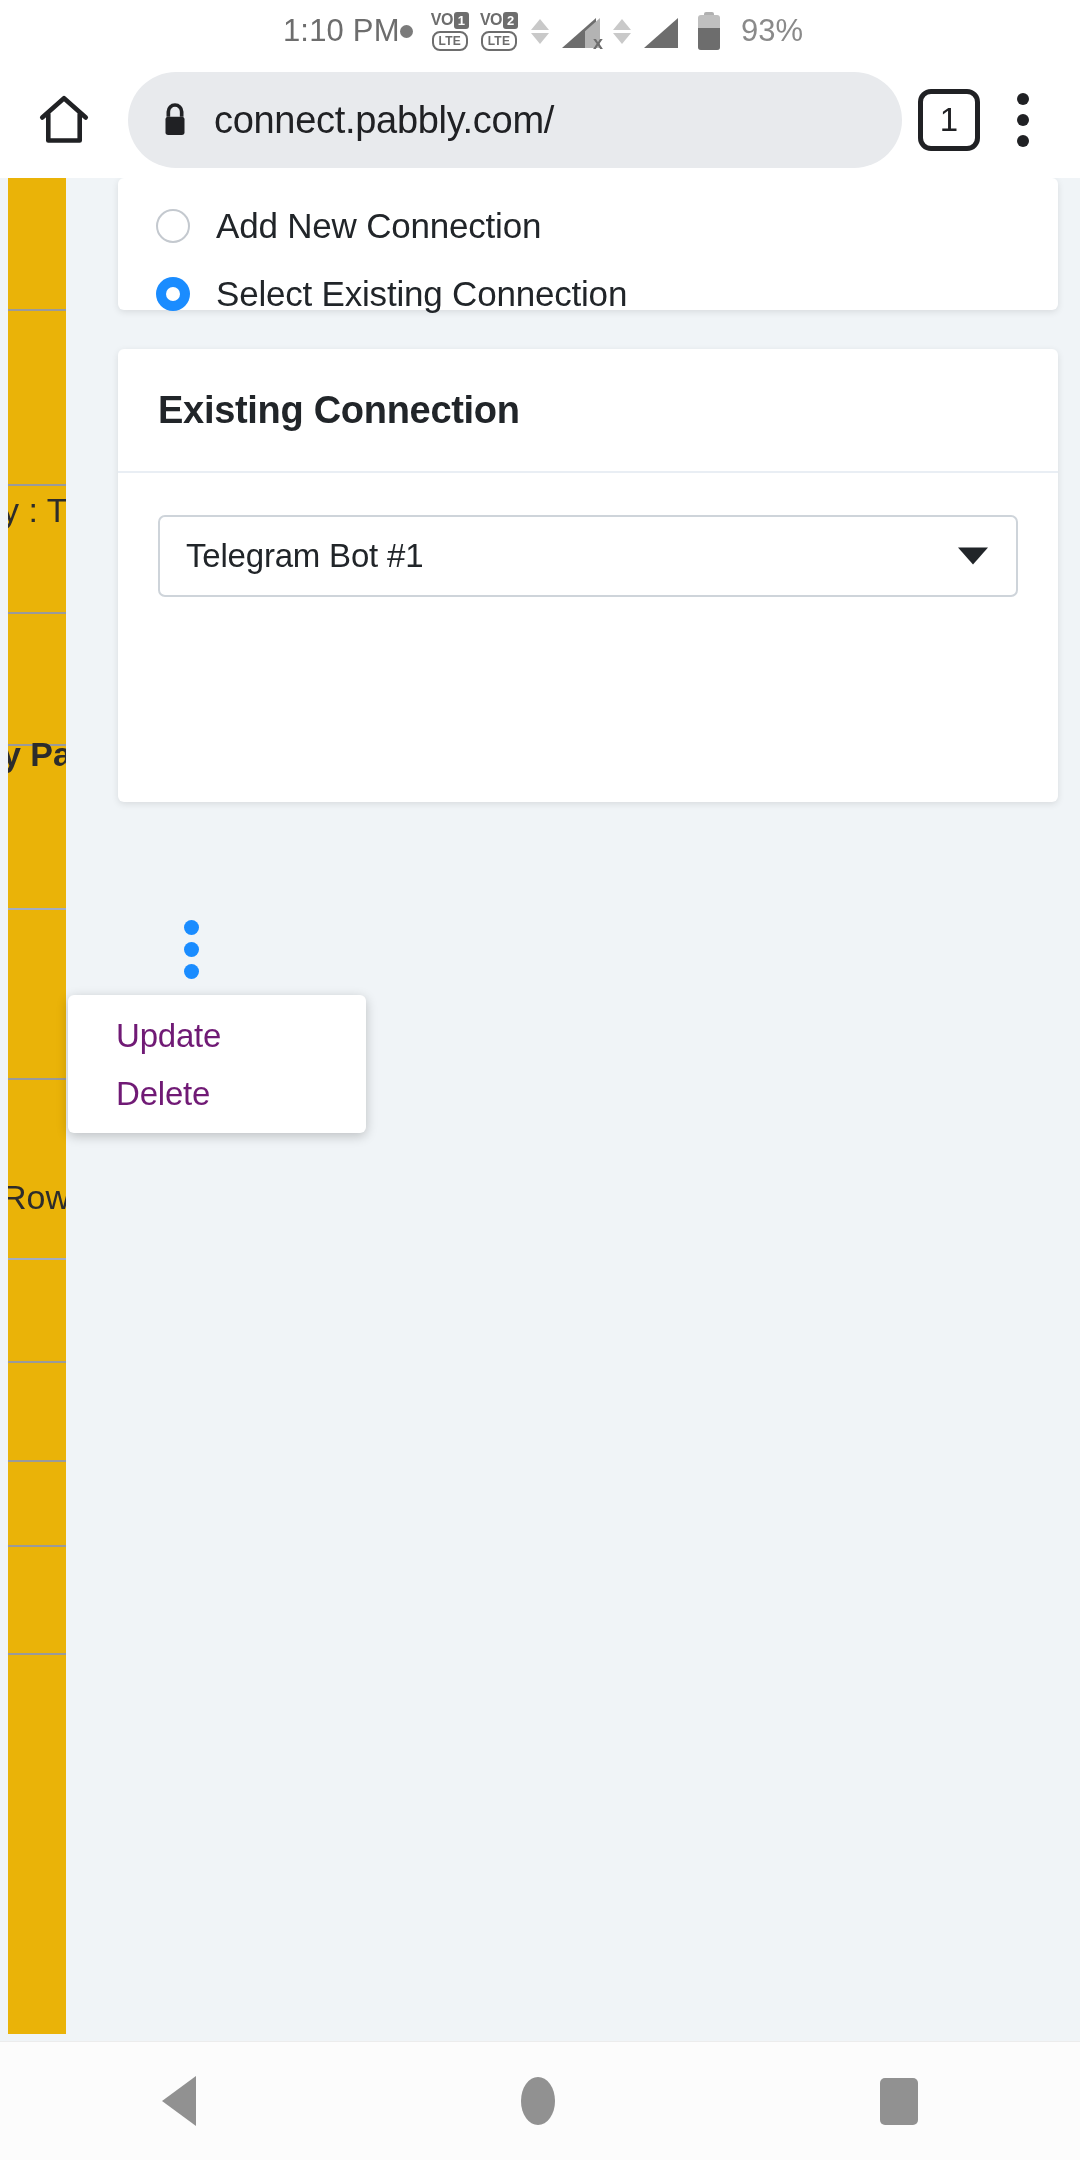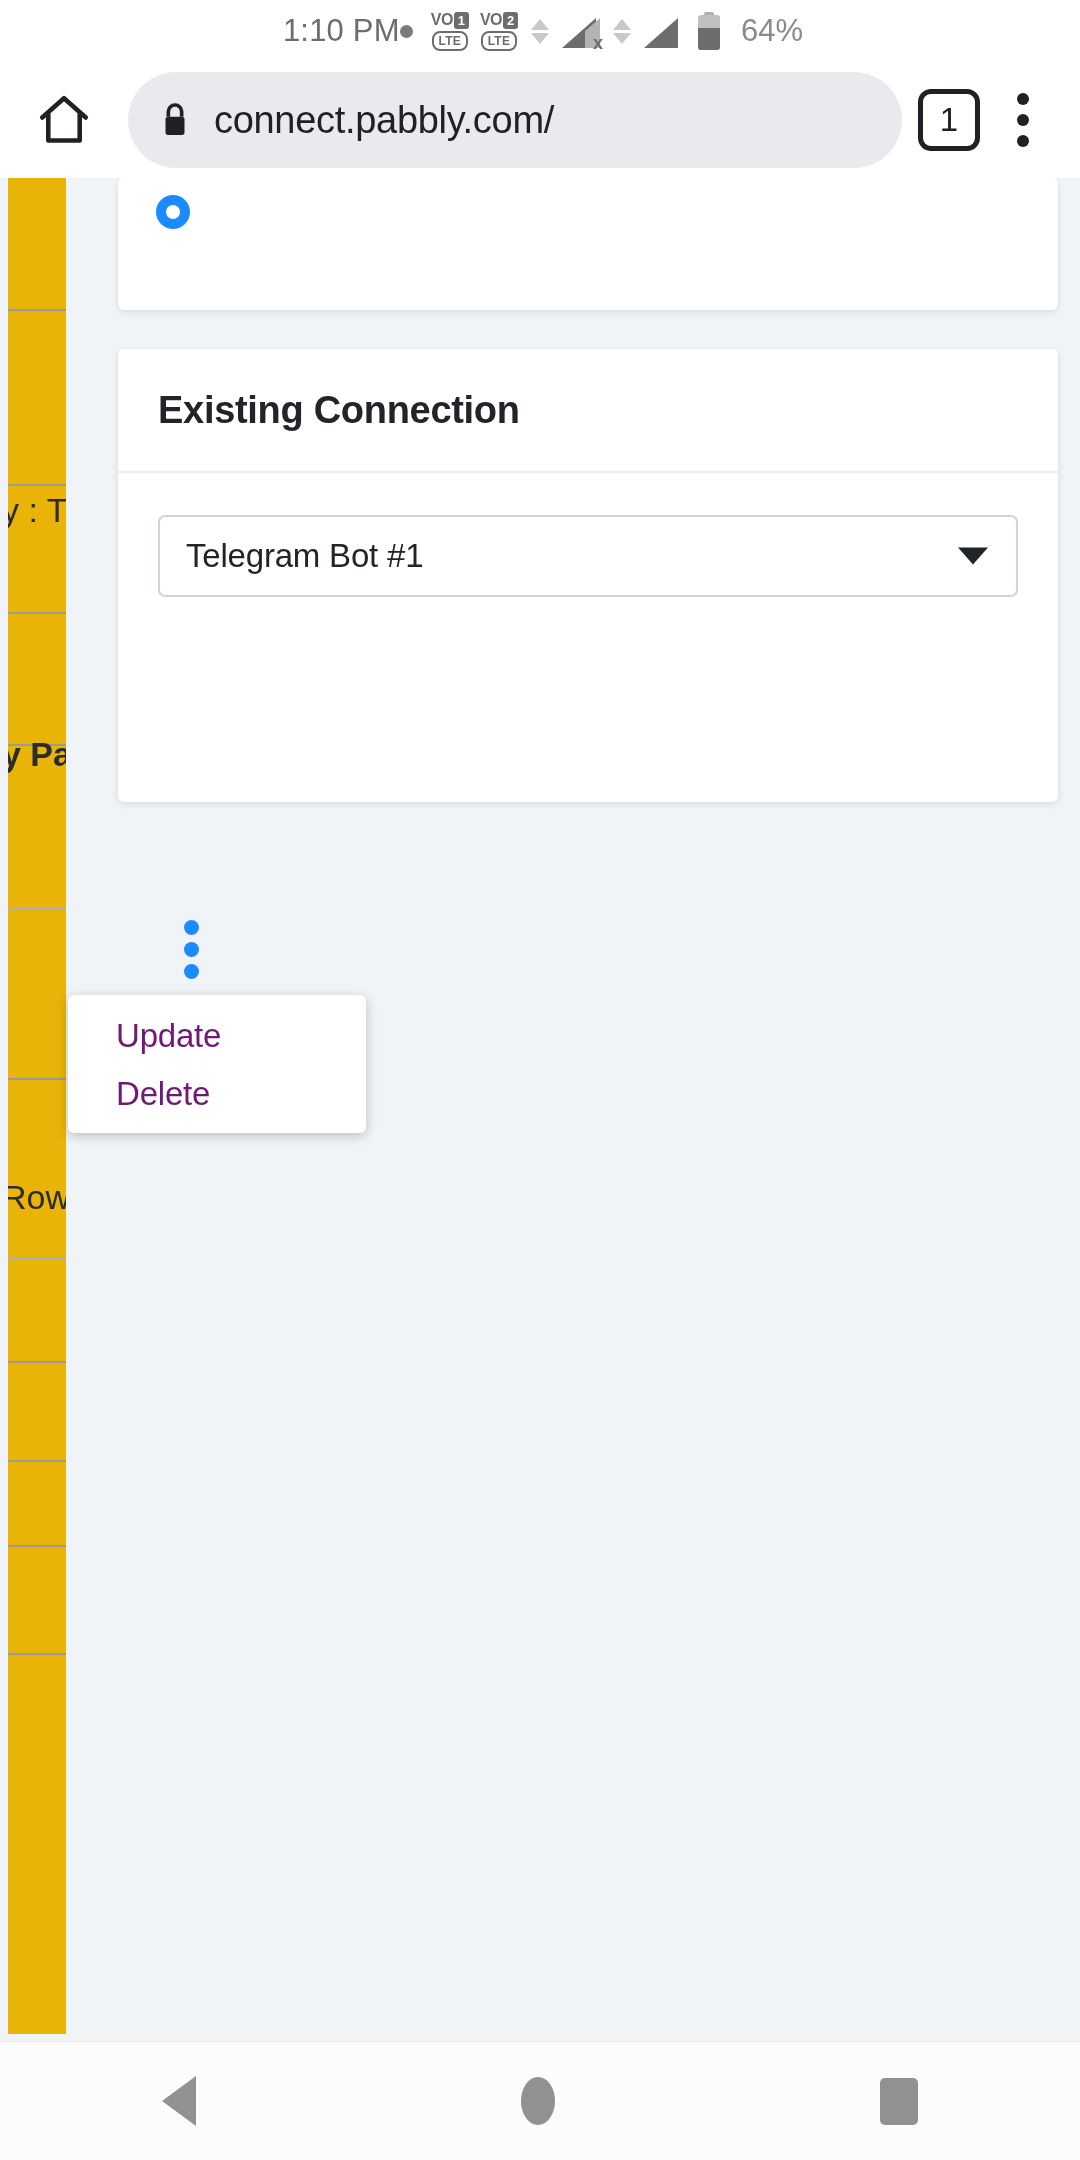--- a/index.html
+++ b/index.html
@@ -479,21 +479,21 @@
       <div class="sig-wrap">
         <div class="sig-tri"></div>
       </div>
 
       <div class="battery">
         <div class="cap"></div>
         <div class="shell">
             <div class="fill"></div>
           </div>
       </div>
-      <div class="battery-pct">64%</div>
+      <div class="battery-pct">93%</div>
     </div>
   </div>
 
   <div class="browser-bar">
     <div class="home-btn">
       <svg width="58" height="58" viewBox="0 0 24 24" fill="none" stroke="#202124" stroke-width="1.9" stroke-linecap="round" stroke-linejoin="round">
         <path d="M3 11 L12 3 L21 11"></path>
         <path d="M5.5 9.6 L5.5 20.5 L18.5 20.5 L18.5 9.6"></path>
       </svg>
     </div>
@@ -531,22 +531,27 @@
       <div class="dim-row" style="top:1185px;height:99px;"></div>
       <div class="dim-row" style="top:1284px;height:85px;"></div>
       <div class="dim-row" style="top:1369px;height:108px;"></div>
 
       <div class="dim-text" style="top:313px;">y : T</div>
       <div class="dim-text bold" style="top:557px;">y Pab</div>
       <div class="dim-text" style="top:1000px;">Row</div>
     </div>
 
     <div class="card" id="card-choice">
+      <div class="radio-row" style="margin-top:14px;">
+        <span class="radio"></span>
+        <span class="radio-label">Add New Connection</span>
+      </div>
       <div class="radio-row">
         <span class="radio checked"></span>
+        <span class="radio-label">Select Existing Connection</span>
       </div>
     </div>
 
     <div class="card" id="card-existing">
       <div class="card-head">
         <span class="card-title">Existing Connection</span>
       </div>
       <div class="card-body">
         <div class="select-box">
           <span class="select-value">Telegram Bot #1</span>

